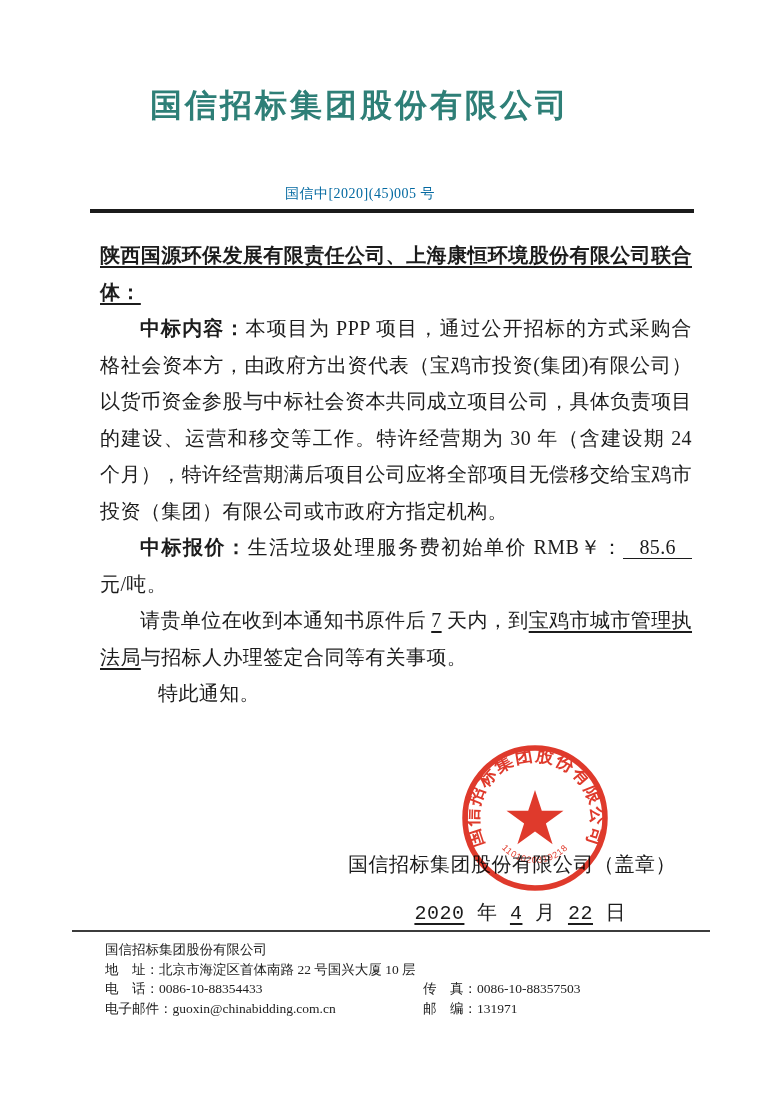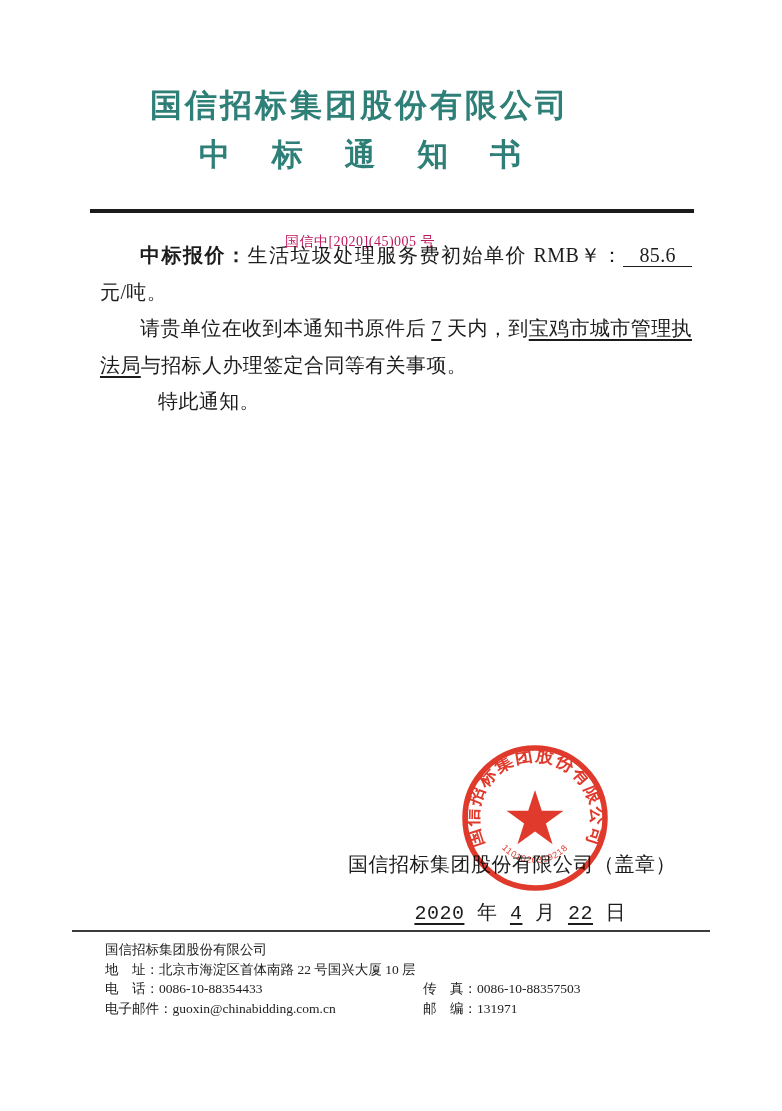--- a/index.html
+++ b/index.html
@@ -11,21 +11,21 @@
   .title-company{
     position:absolute;top:84px;left:0;width:100%;text-align:center;
     font-size:32px;font-weight:bold;letter-spacing:3px;color:#2e7f77;
   }
   .title-doc{
     position:absolute;top:134px;left:0;width:100%;text-align:center;
     font-size:31px;font-weight:bold;letter-spacing:17px;text-indent:17px;color:#2e7f77;
   }
   .doc-number{
     position:absolute;top:185px;left:0;width:100%;text-align:center;
-    font-size:14px;color:#be185d;letter-spacing:0.5px;margin-top:48px;
+    font-size:14px;color:#0369a1;letter-spacing:0.5px;
   }
   .rule-top{
     position:absolute;left:90px;top:209px;width:604px;height:4px;background:#1b1b1b;
   }
   
   .body-text{
     position:absolute;left:100px;top:237px;width:592px;
     font-size:20px;line-height:36.5px;text-align:justify;letter-spacing:0.4px;
   }
   .body-text p{margin:0;}
@@ -58,25 +58,26 @@
   }
   .footer .line{position:relative;white-space:nowrap;}
   .footer .right-col{position:absolute;left:318px;top:0;}
 </style>
 </head>
 <body>
 
 <div class="page">
 
   <div class="title-company">国信招标集团股份有限公司</div>
-  <div class="title-doc">中 标 通 知 书</div>
   <div class="doc-number">国信中[2020](45)005 号</div>
   <div class="rule-top"></div>
 
   <div class="body-text">
+    <p><span class="b u">陕西国源环保发展有限责任公司、上海康恒环境股份有限公司联合体：</span></p>
+    <p class="indent"><span class="b">中标内容：</span><span>本项目为 PPP 项目，通过公开招标的方式采购合格社会资本方，由政府方出资代表（宝鸡市投资(集团)有限公司）以货币资金参股与中标社会资本共同成立项目公司，具体负责项目的建设、运营和移交等工作。特许经营期为 30 年（含建设期 24 个月），特许经营期满后项目公司应将全部项目无偿移交给宝鸡市投资（集团）有限公司或市政府方指定机构。</span></p>
     <p class="indent"><span class="b">中标报价：</span><span>生活垃圾处理服务费初始单价 RMB￥：</span><span class="fill-in">85.6</span><span>元/吨。</span></p>
     <p class="indent"><span>请贵单位在收到本通知书原件后 </span><span class="u">7</span><span> 天内，到</span><span class="u">宝鸡市城市管理执法局</span><span>与招标人办理签定合同等有关事项。</span></p>
     <p class="indent-wide"><span>特此通知。</span></p>
   </div>
 
   <div class="sig-company">国信招标集团股份有限公司（盖章）</div>
   <div class="sig-date"><span class="u">2020</span><span> 年 </span><span class="u">4</span><span> 月 </span><span class="u">22</span><span> 日</span></div>
 
   <div class="seal">
     <svg width="152" height="154" viewBox="0 0 152 154">

